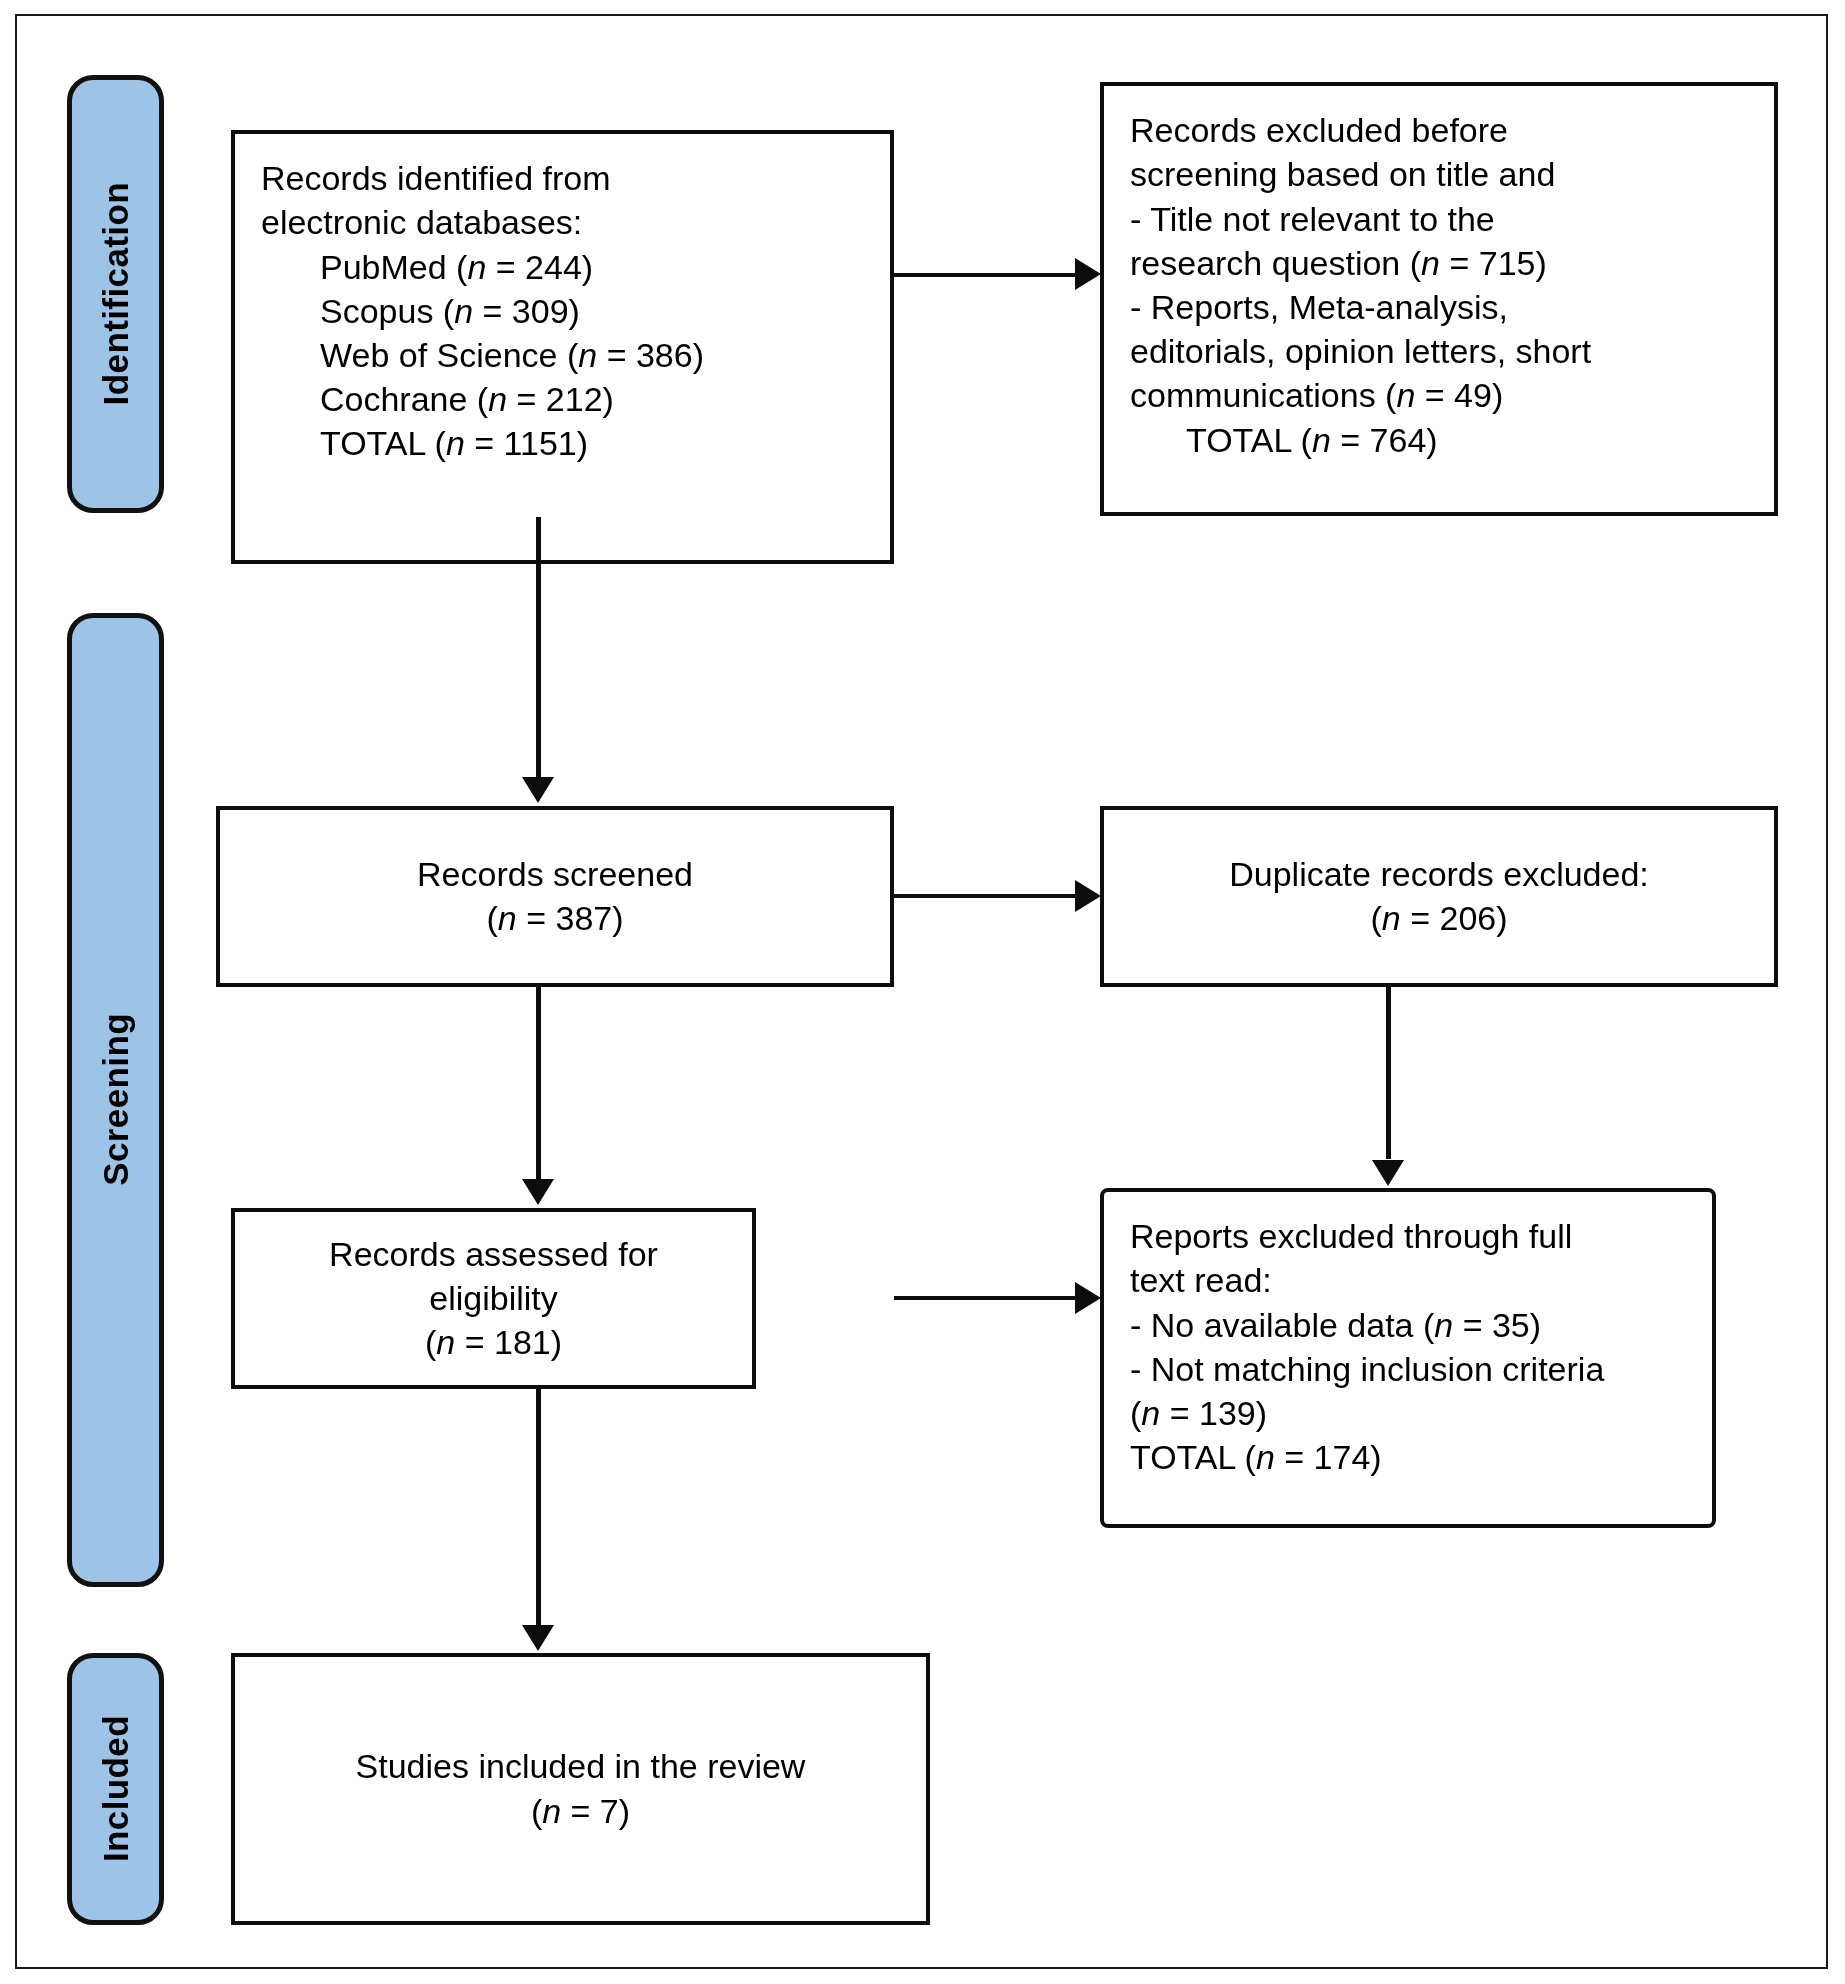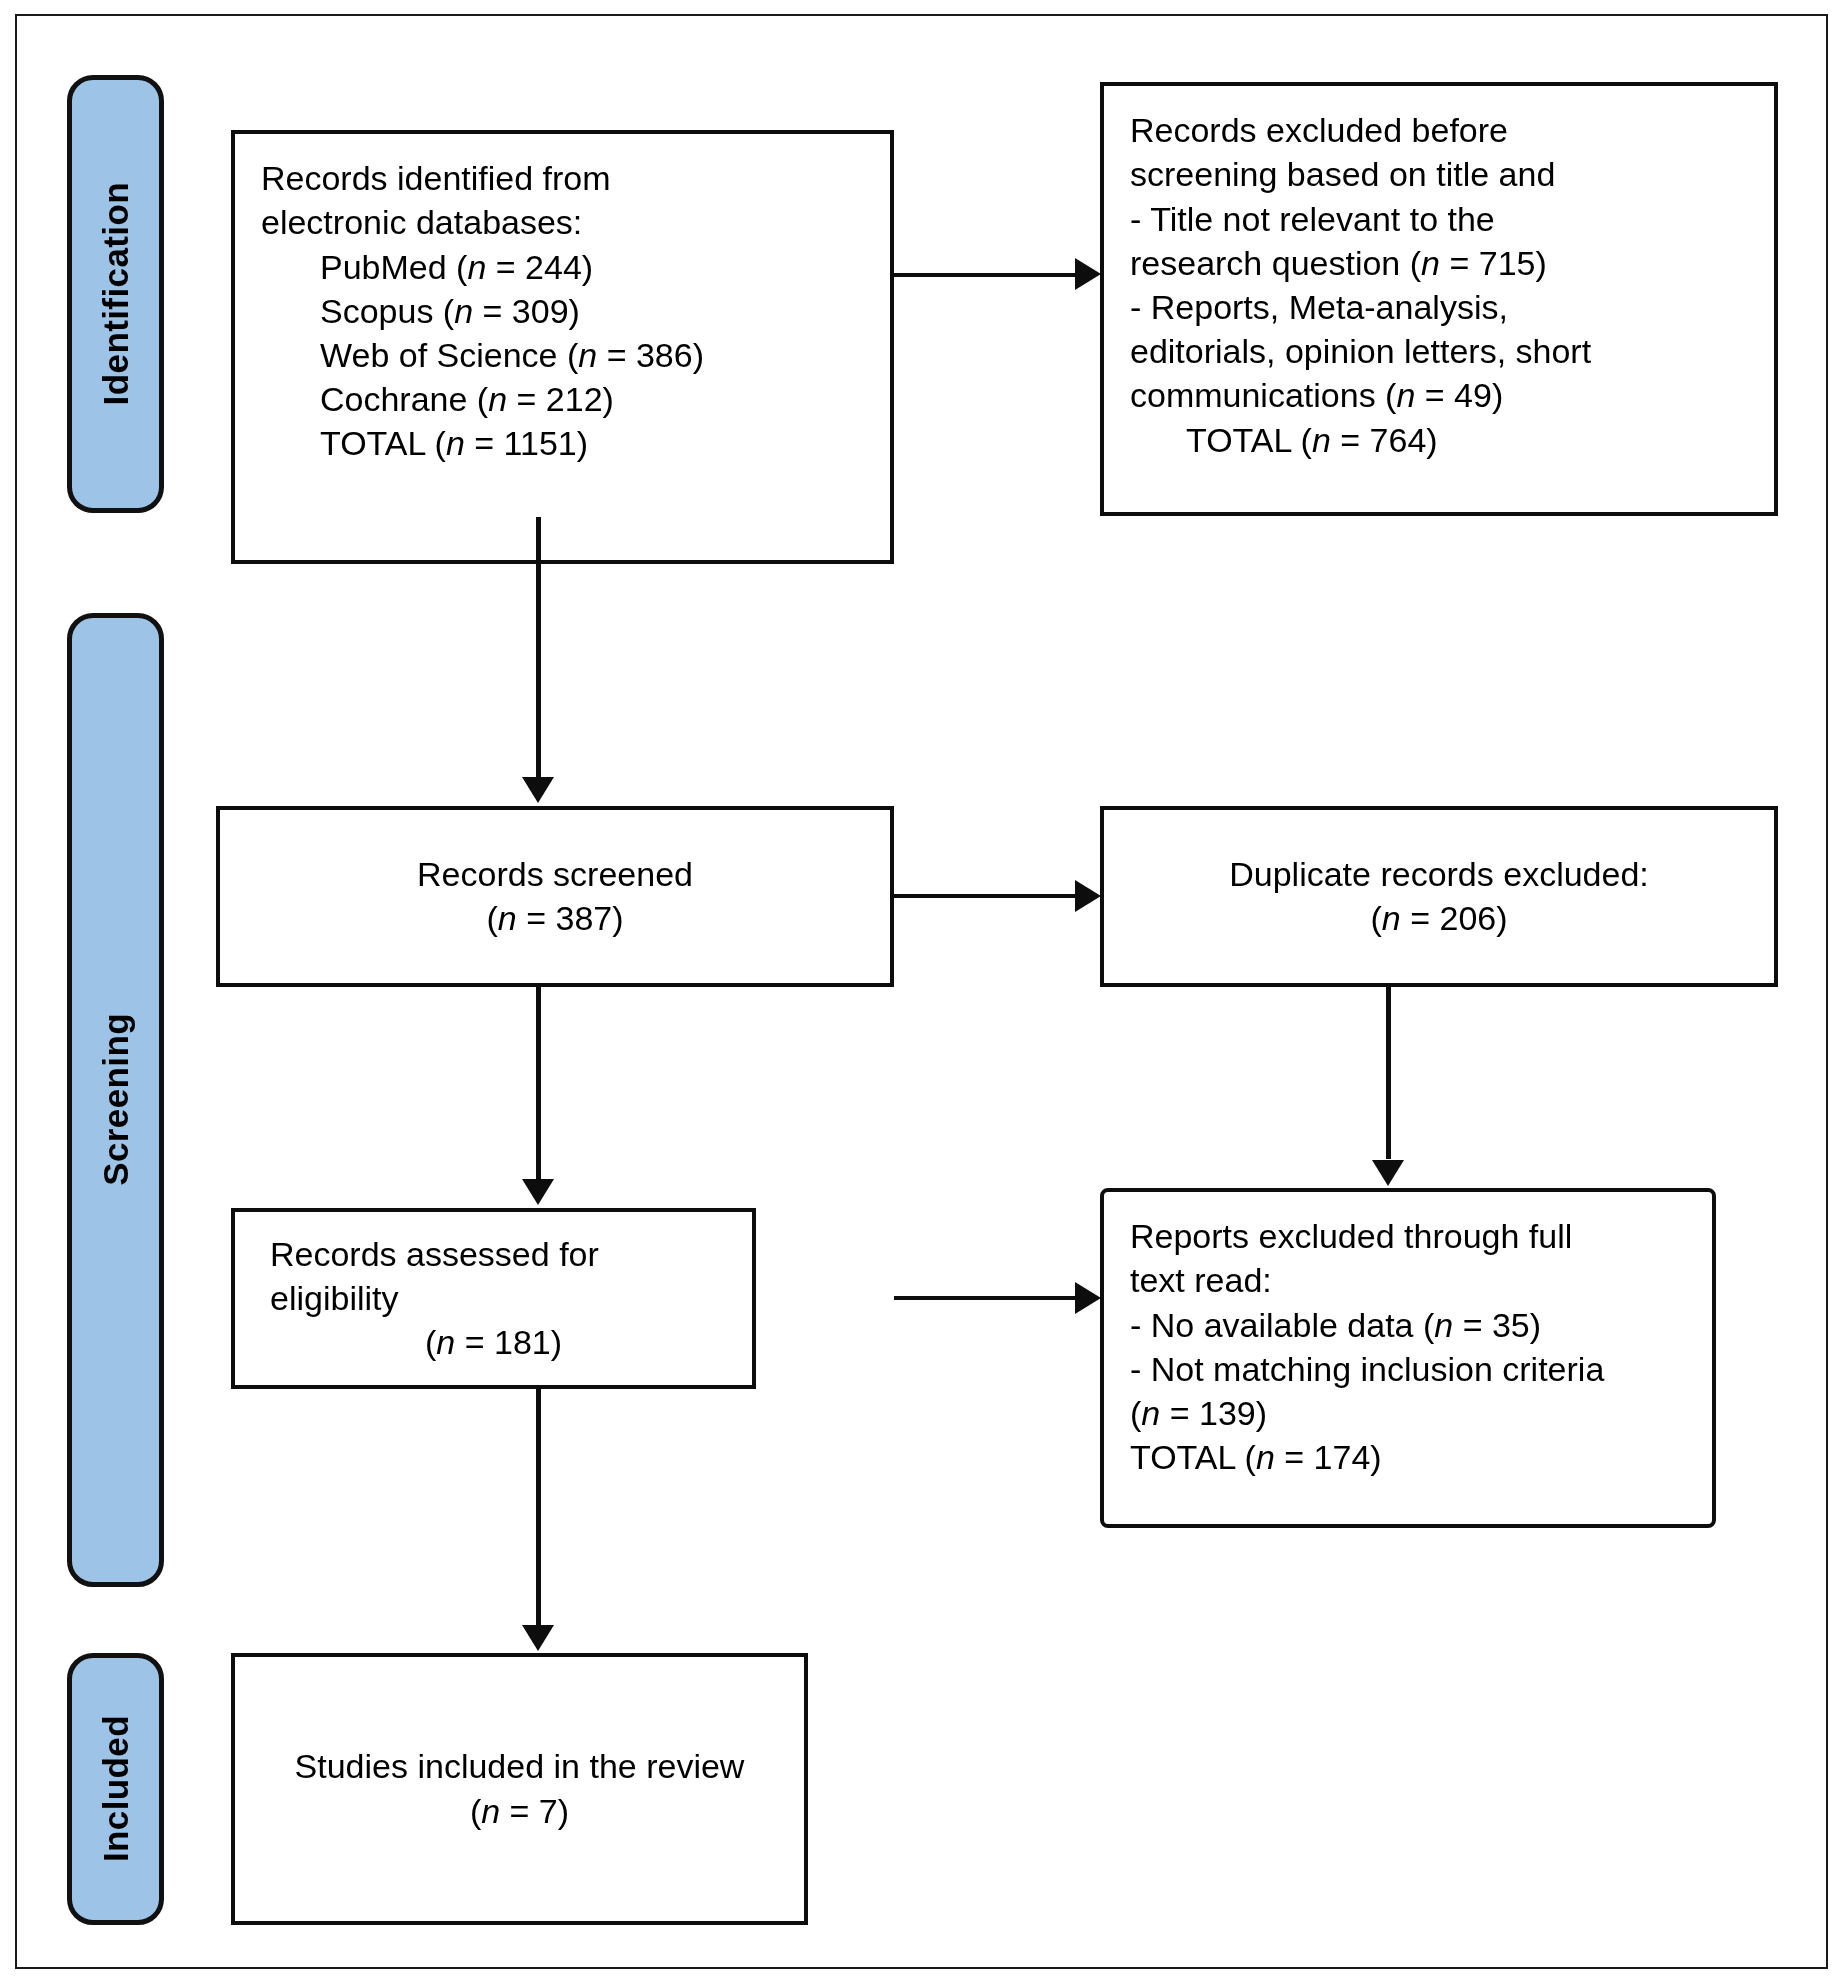--- a/index.html
+++ b/index.html
@@ -70,35 +70,35 @@
   .box .inner {
     padding: 22.7px 19.6px 19.6px 26px;
   }
   .box.center .inner {
     padding: 0 35px;
     height: 100%;
     display: flex;
     flex-direction: column;
     align-items: center;
     justify-content: center;
-    text-align: left;
+    text-align: center;
   }
   .line { white-space: pre-wrap; }
   .line.indent { padding-left: 59px; }
   .line.indent-sm { padding-left: 56px; }
   .ital { font-style: italic; }
 
   
   #box-identified      { left: 214px;  top: 66px;   width: 663px;  height: 434px; margin-top: 48px; }
   #box-excluded-pre    { left: 1083px; top: 66px;   width: 678px;  height: 434px; }
   #box-screened        { left: 199px;  top: 790px; width: 678px;  height: 181px; }
   #box-duplicates      { left: 1083px; top: 790px; width: 678px;  height: 181px; }
   #box-eligibility     { left: 214px;  top: 1192px; width: 525px;  height: 181px; }
   #box-excluded-full   { left: 1083px; top: 1172px; width: 616px;  height: 340px; border-radius: 8px; }
-  #box-included        { left: 214px;  top: 1637px; width: 577px;  height: 272px; }
+  #box-included        { left: 214px;  top: 1637px; width: 699px;  height: 272px; }
 
   
   .conn {
     position: absolute;
     background: #0d0d0d;
   }
   .conn.v { width: 4.5px; }
   .conn.h { height: 4.5px; }
 
   .arrowhead {

